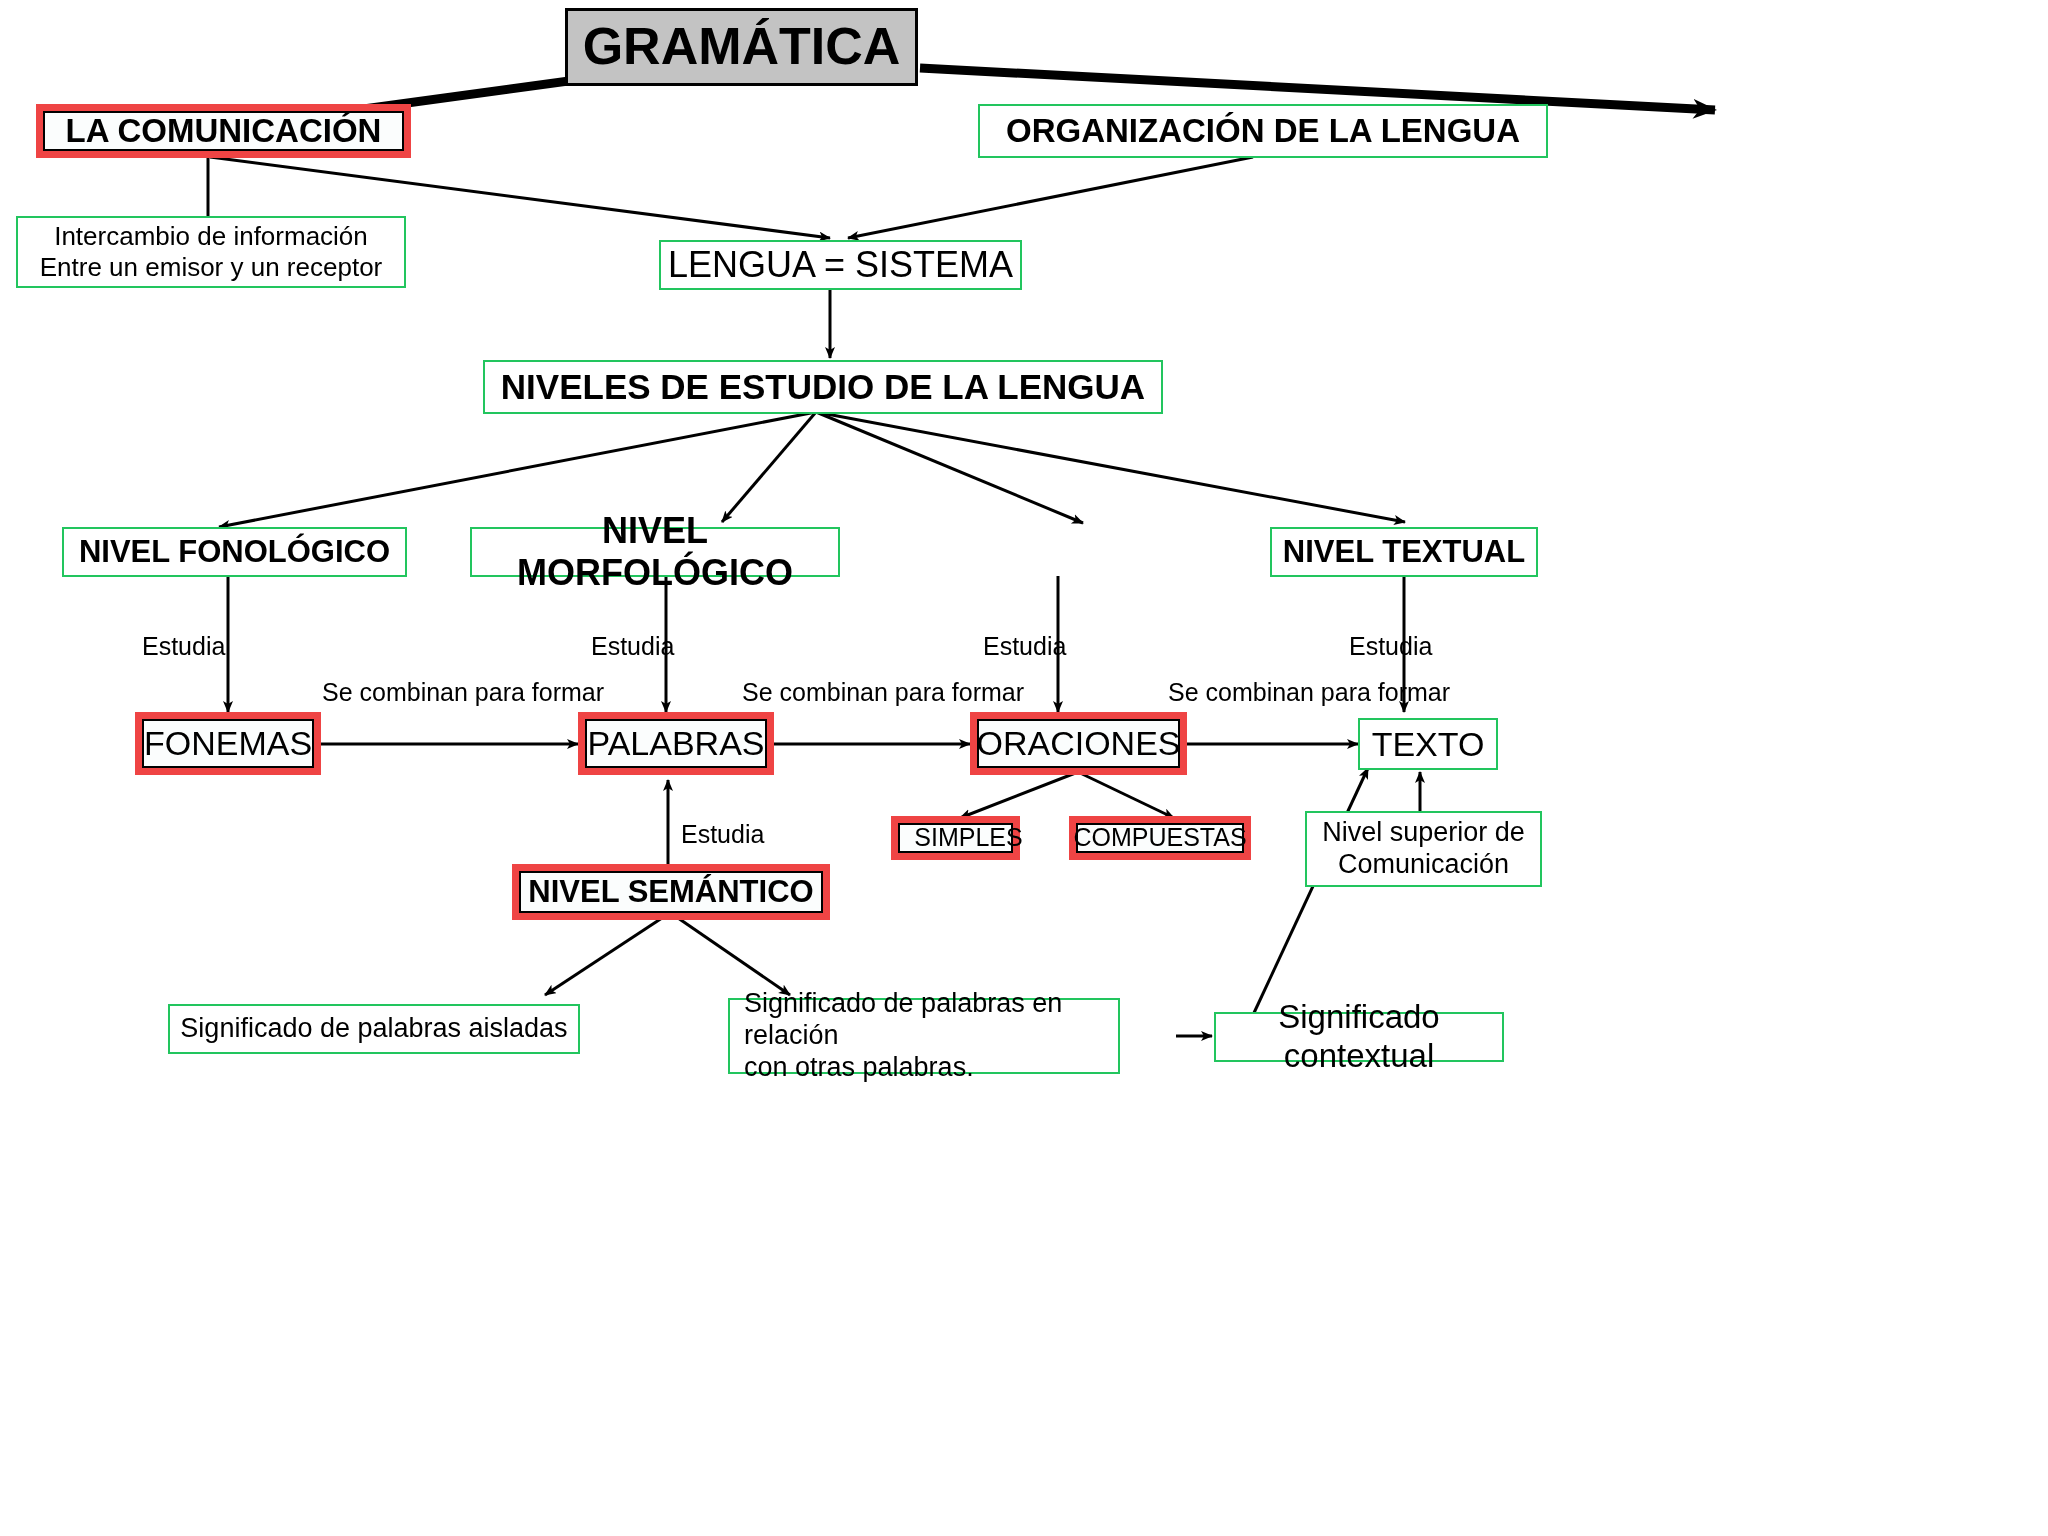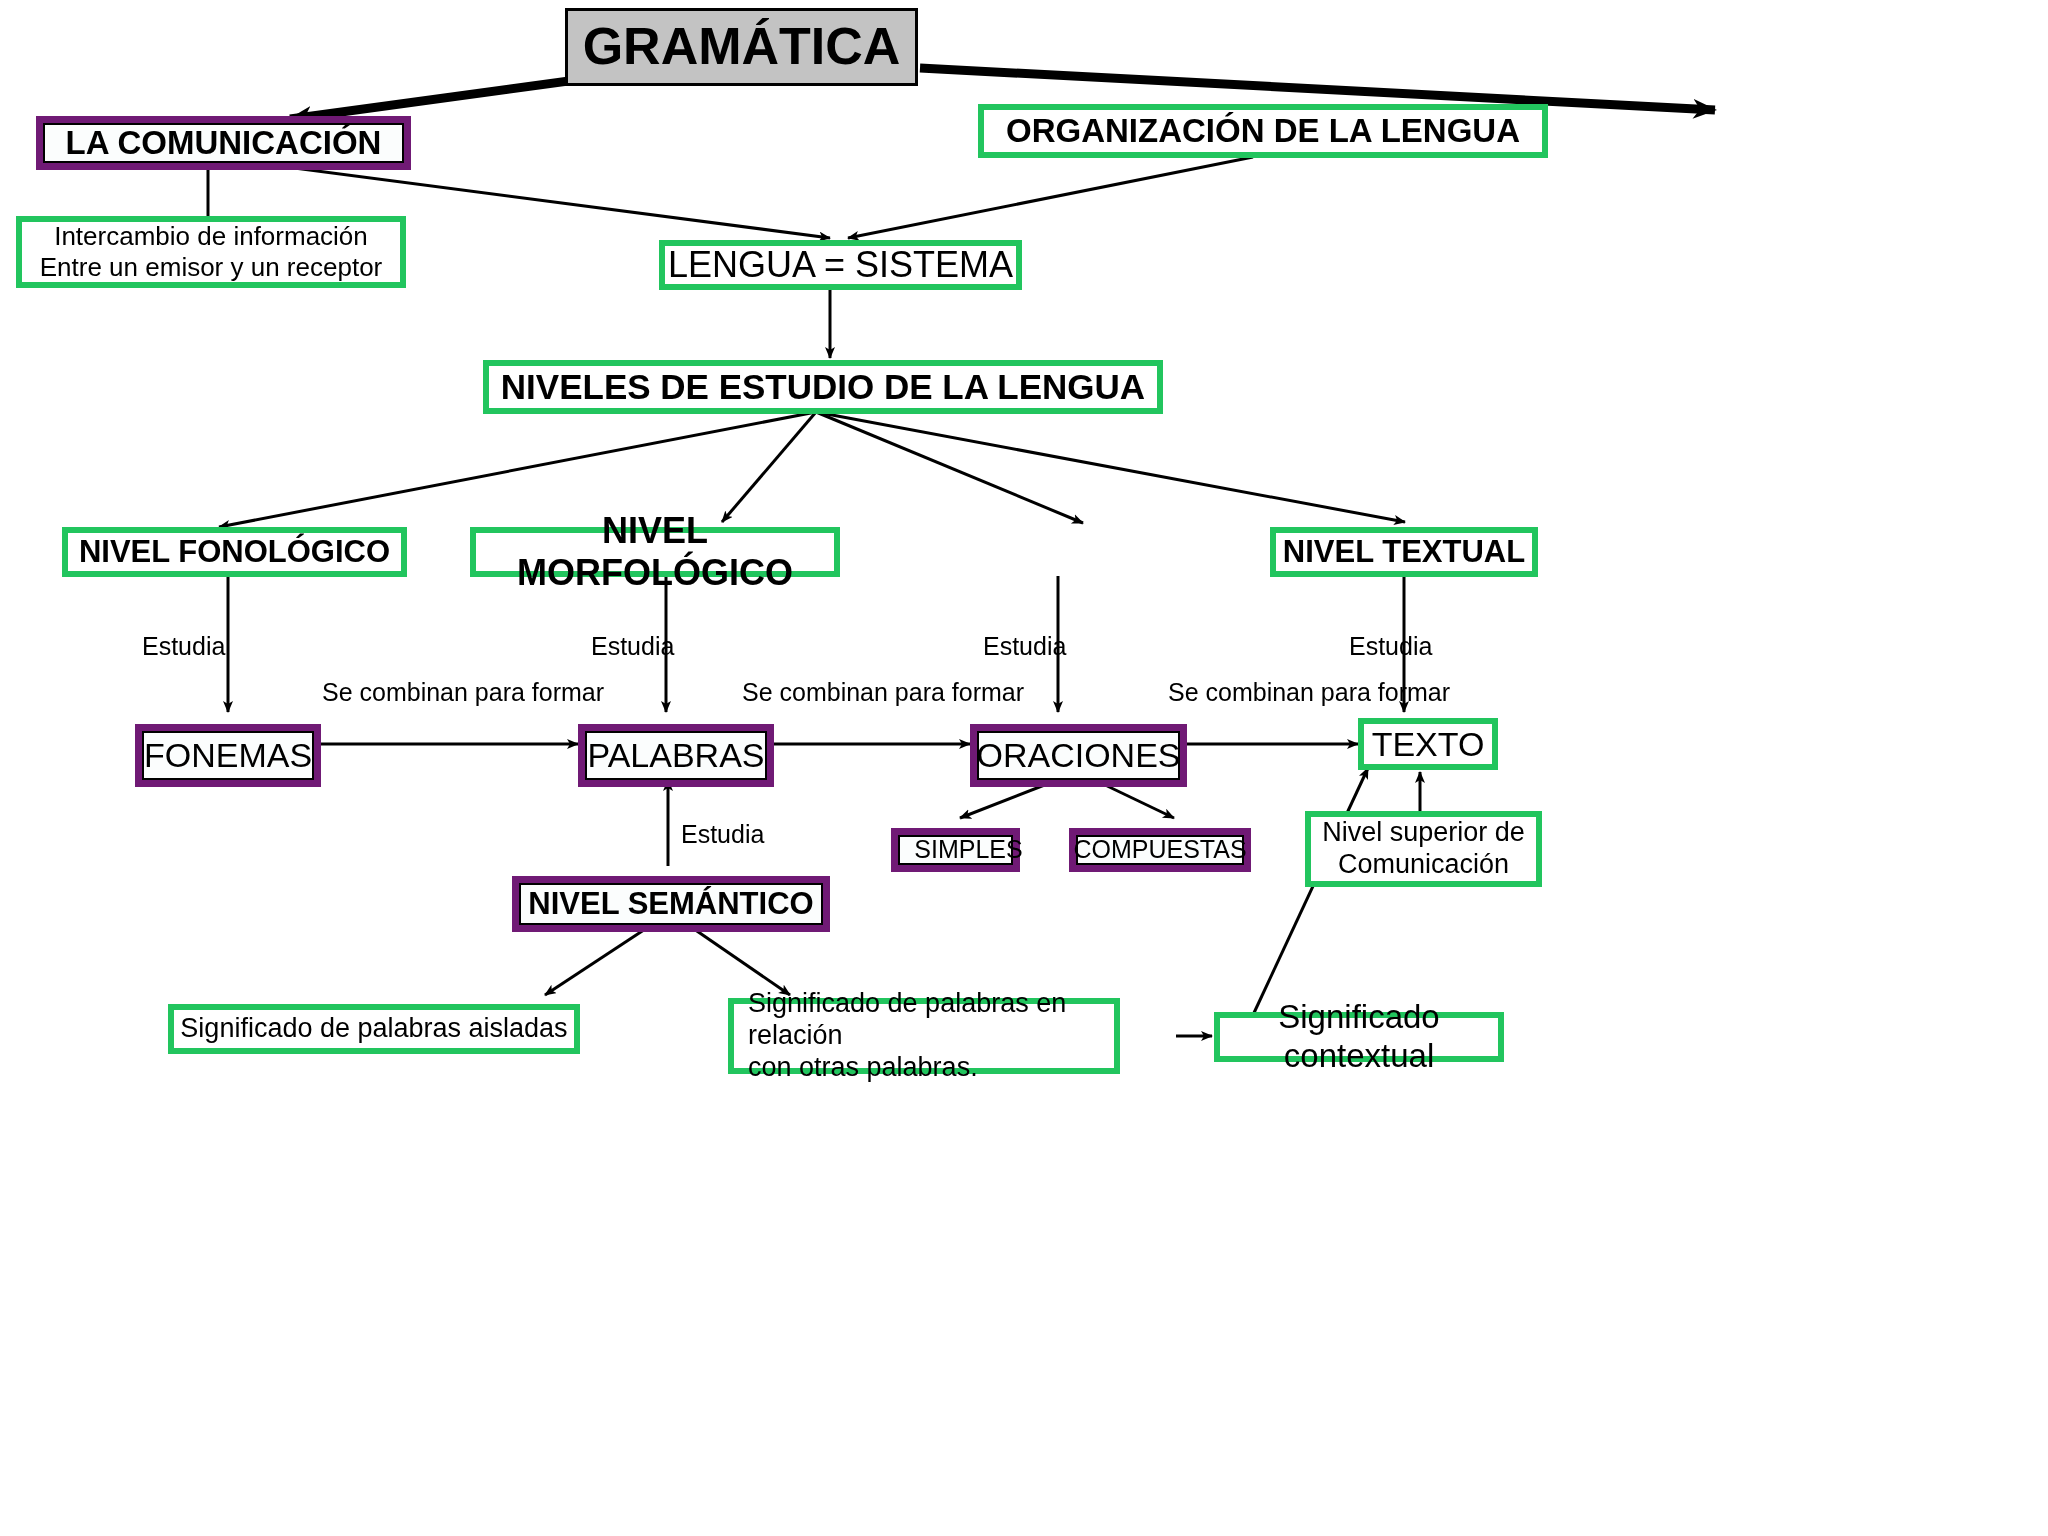--- a/index.html
+++ b/index.html
@@ -32,27 +32,26 @@
     display: flex;
     align-items: center;
     justify-content: center;
     text-align: center;
     line-height: 1.18;
     white-space: pre-line;
     z-index: 5;
   }
   
   .plain {
-    border: 6px solid #22c55e;
+    border: 2px solid #22c55e;
   }
   
   .cyan {
-    border: 7px solid #701a75;
+    border: 7px solid #ef4444;
     background: #fbfdfd;
-    margin-top: 12px;
   }
   .cyan .inner {
     position: absolute;
     left: 0; top: 0; right: 0; bottom: 0;
     border: 2px solid #000000;
     pointer-events: none;
   }
   
   .gray {
     border: 3px solid #000000;

